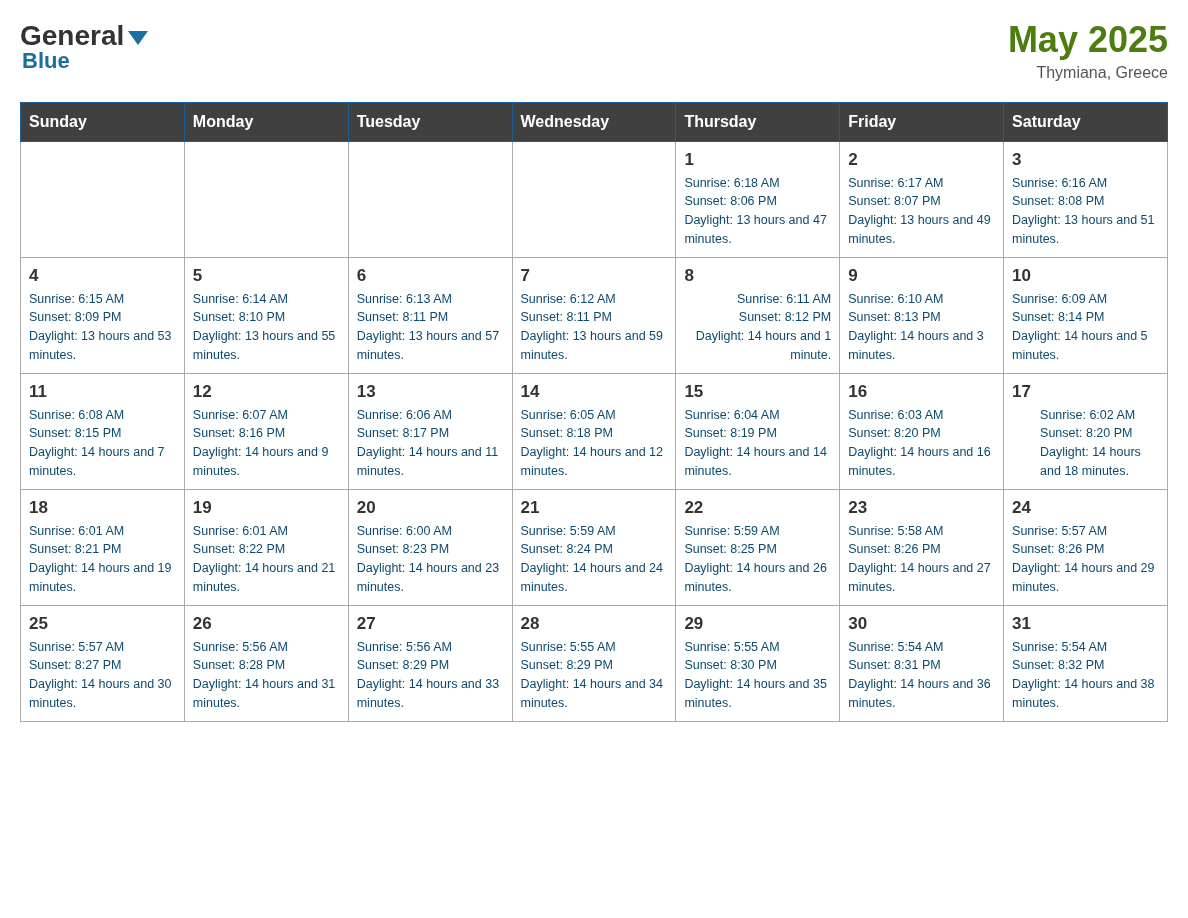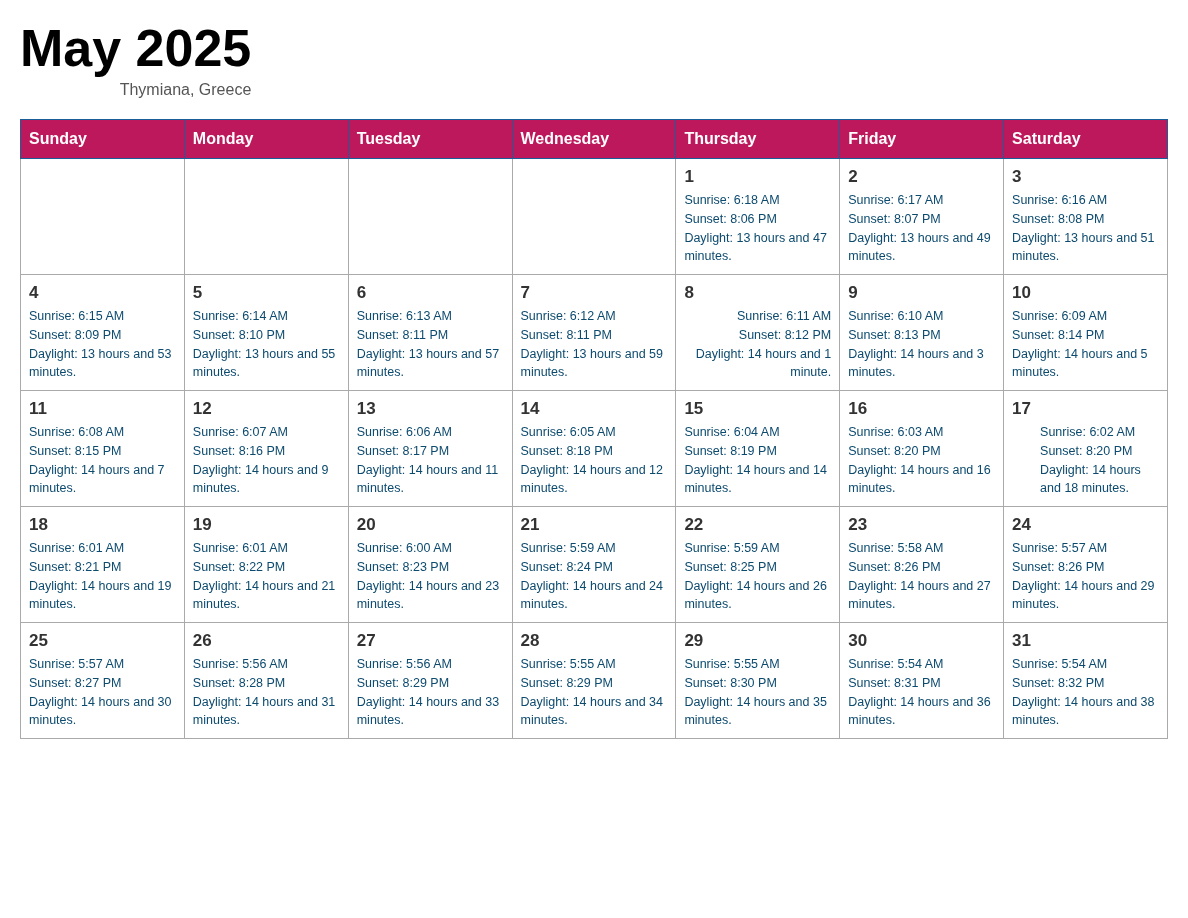--- a/index.html
+++ b/index.html
@@ -42,37 +42,37 @@
       font-size: 22px;
       font-weight: bold;
       color: #1a6fa0;
       margin-top: -4px;
       margin-left: 2px;
     }
     .title-area {
       text-align: right;
     }
     .month-title {
-      font-size: 52px;
-      font-weight: bold;
-      color: #000000;
+      font-size: 36px;
+      font-weight: bold;
+      color: #4d7c0f;
       line-height: 1.1;
     }
     .location {
       font-size: 16px;
       color: #555;
       margin-top: 4px;
     }
     .calendar {
       width: 100%;
       border-collapse: collapse;
       border: 1px solid #999;
     }
     .calendar th {
-      background-color: #be185d;
+      background-color: #404040;
       color: #fff;
       font-size: 16px;
       font-weight: bold;
       padding: 10px 8px;
       text-align: left;
       border: 1px solid #1a5e99;
     }
     .calendar td {
       vertical-align: top;
       border: 1px solid #aaa;
@@ -92,20 +92,27 @@
       line-height: 1.5;
     }
     .calendar tr td {
       background: #fff;
     }
   </style>
 </head>
 <body>
 
 <div class="header">
+  <div class="logo">
+    <div class="logo-general">
+      <span>General</span>
+      <span class="arrow"></span>
+    </div>
+    <div class="logo-blue">Blue</div>
+  </div>
   <div class="title-area">
     <div class="month-title">May 2025</div>
     <div class="location">Thymiana, Greece</div>
   </div>
 </div>
 
 <table class="calendar">
   <thead>
     <tr>
     <th>Sunday</th>

